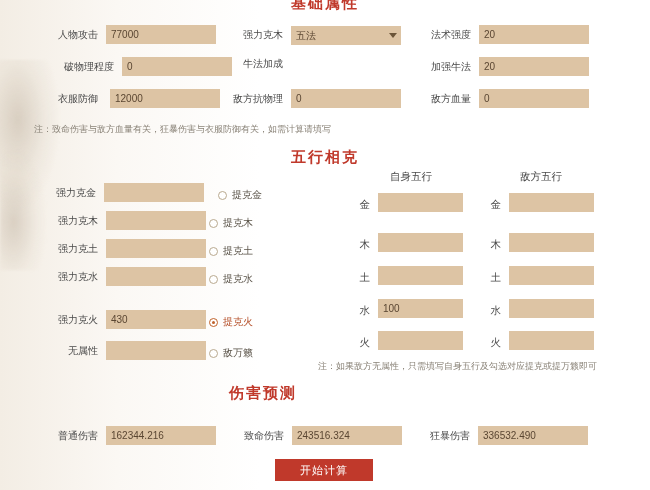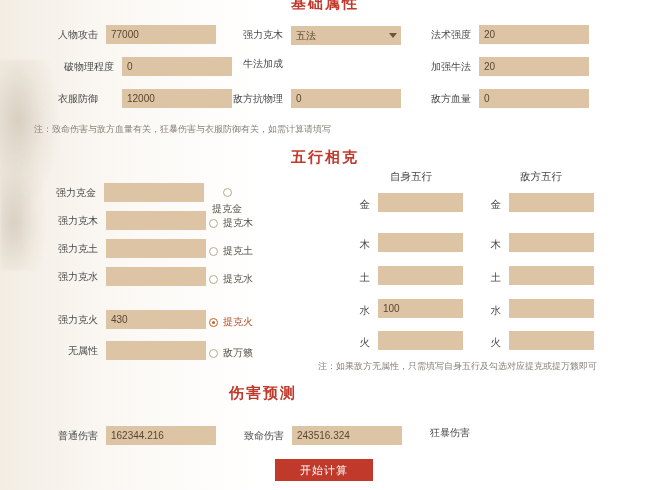--- a/index.html
+++ b/index.html
@@ -191,40 +191,40 @@
   <div class="field" style="left:228px; top:57px;">
     <span class="lbl" style="width:55px;">牛法加成</span>
   </div>
   <div class="field" style="left:416px; top:57px;">
     <span class="lbl" style="width:55px;">加强牛法</span>
     <input class="inp" style="width: 110px; margin-left: 8px;" value="20">
   </div>
 
   <div class="field" style="left:40px; top:89px;">
     <span class="lbl" style="width:58px;">衣服防御</span>
-    <input class="inp" style="width: 110px; margin-left: 24px;" value="12000">
+    <input class="inp" style="width: 110px; margin-left: 12px;" value="12000">
   </div>
   <div class="field" style="left:218px; top:89px;">
     <span class="lbl" style="width:65px;">敌方抗物理</span>
     <input class="inp" style="width: 110px; margin-left: 8px;" value="0">
   </div>
   <div class="field" style="left:416px; top:89px;">
     <span class="lbl" style="width:55px;">敌方血量</span>
     <input class="inp" style="width: 110px; margin-left: 8px;" value="0">
   </div>
 
   <div class="note" style="left:34px; top:123px;">注：致命伤害与敌方血量有关，狂暴伤害与衣服防御有关，如需计算请填写</div>
 
   <div id="title-wuxing" class="section-title">五行相克</div>
 
   <div class="field" style="left:38px; top:183px;align-items:center;">
     <span class="lbl" style="width:58px;">强力克金</span>
     <input class="inp" style="width: 100px; margin-left: 8px;" value="">
   </div>
-  <div class="radio-row" style="left:212px; top:188px;flex-direction:column;">
+  <div class="radio-row" style="left:218px; top:188px;">
     <span class="radio"></span>
     <span class="radio-lbl">提克金</span>
   </div>
 
   <div class="field" style="left:40px; top:211px;">
     <span class="lbl" style="width:58px;">强力克木</span>
     <input class="inp" style="width: 100px; margin-left: 8px;" value="">
   </div>
   <div class="radio-row" style="left:209px; top:216px;">
     <span class="radio"></span>
@@ -299,16 +299,17 @@
   <div class="field" style="left:46px; top:426px;">
     <span class="lbl" style="width:52px;">普通伤害</span>
     <input class="inp" style="width: 110px; margin-left: 8px;" value="162344.216">
   </div>
   <div class="field" style="left:232px; top:426px;">
     <span class="lbl" style="width:52px;">致命伤害</span>
     <input class="inp" style="width: 110px; margin-left: 8px;" value="243516.324">
   </div>
   <div class="field" style="left:418px; top:426px;">
     <span class="lbl" style="width:52px;">狂暴伤害</span>
+    <input class="inp" style="width: 110px; margin-left: 8px;" value="336532.490">
   </div>
 
   <button id="start-btn">开始计算</button>
 </div>
 
 </body></html>

